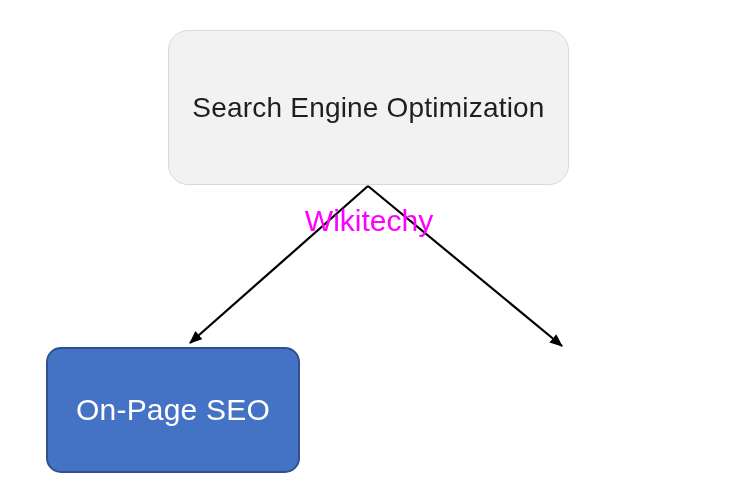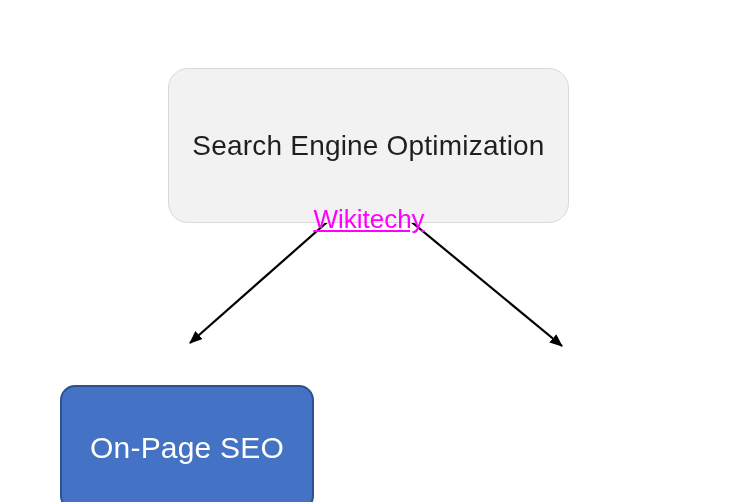--- a/index.html
+++ b/index.html
@@ -30,21 +30,20 @@
   .connectors marker path {
     fill: var(--connector-color, #000000);
   }
   .node {
     position: absolute;
     display: flex;
     align-items: center;
     justify-content: center;
     text-align: center;
     box-sizing: border-box;
-    margin-top: 38px;
   }
   .root-node {
     left: 168px;
     top: 30px;
     width: 401px;
     height: 155px;
     background: var(--root-fill, #f2f2f2);
     border: 1.5px solid var(--root-border, #d9d9d9);
     border-radius: 20px;
     color: var(--root-text, #1f1f1f);
@@ -55,32 +54,31 @@
     width: 254px;
     height: 126px;
     top: 347px;
     background: var(--child-fill, #4472c4);
     border: 2px solid var(--child-border, #2f528f);
     border-radius: 15px;
     color: var(--child-text, #ffffff);
     font-size: 30px;
     letter-spacing: 0.2px;
   }
-  .child-node.left  { left: 60px; }
+  .child-node.left  { left: 46px; }
   .child-node.right { left: 441px; }
   .watermark {
     position: absolute;
     left: 369px;
     top: 204px;
     transform: translateX(-50%);
     color: var(--watermark-color, #ff00ff);
-    font-size: 26px;
+    font-size: 30px;
     white-space: nowrap;
     z-index: 3;
-    text-decoration: underline;
   }
 </style>
 </head>
 <body>
 
 <div class="canvas">
 
   <svg class="connectors" viewBox="0 0 737 502" xmlns="http://www.w3.org/2000/svg">
     <defs>
       <marker id="arrowhead" viewBox="0 0 12 10" refX="11" refY="5" markerWidth="13" markerHeight="11" markerUnits="userSpaceOnUse" orient="auto">

